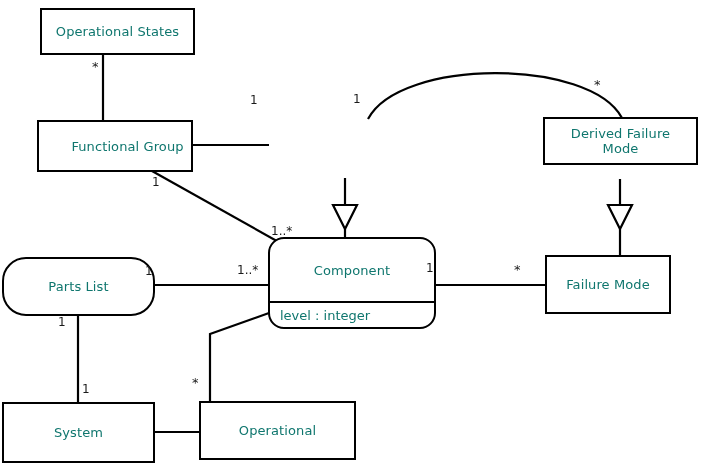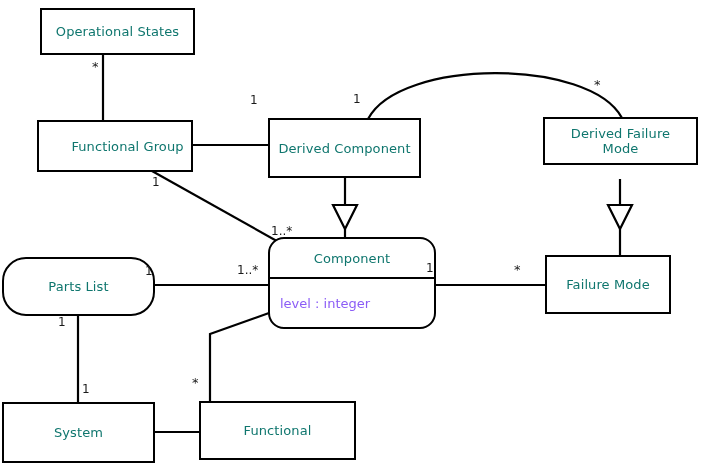--- a/index.html
+++ b/index.html
@@ -42,22 +42,22 @@
     font-size: 13px;
     color: #0f766e;
     letter-spacing: 0.1px;
     padding: 0 6px;
   }
   .node-attrs {
     border-top: 2px solid #000000;
     display: flex;
     align-items: center;
     font-size: 13px;
-    color: #8b5cf6;
-    padding: 12px 10px;
+    color: #0f766e;
+    padding: 0 10px;
     min-height: 24px;
   }
   .mult {
     position: absolute;
     font-size: 12px;
     color: #1a1a1a;
     white-space: nowrap;
     z-index: 8;
     line-height: 1;
   }
@@ -100,23 +100,20 @@
   </svg>
 
   <div class="node" style="left:40px; top:8px; width:155px; height:47px;">
     <div class="node-name">Operational States</div>
   </div>
 
   <div class="node" style="left:37px; top:120px; width:156px; height:52px;padding-left:25px;">
     <div class="node-name">Functional Group</div>
   </div>
 
-  <div class="node" style="left:268px; top:118px; width:153px; height:60px;">
-    <div class="node-name">Derived Component</div>
-  </div>
 
   <div class="node" style="left:543px; top:117px; width:155px; height:48px;">
     <div class="node-name">Derived Failure Mode</div>
   </div>
 
   <div class="node" style="left:2px; top:257px; width:153px; height:59px;border-radius:24px;">
     <div class="node-name">Parts List</div>
   </div>
 
   <div class="node" style="left:268px; top:237px; width:168px; height:92px;border-radius:16px;">
@@ -126,21 +123,21 @@
 
   <div class="node" style="left:545px; top:255px; width:126px; height:59px;">
     <div class="node-name">Failure Mode</div>
   </div>
 
   <div class="node" style="left:2px; top:402px; width:153px; height:61px;">
     <div class="node-name">System</div>
   </div>
 
   <div class="node" style="left:199px; top:401px; width:157px; height:59px;">
-    <div class="node-name">Functional</div>
+    <div class="node-name">Operational</div>
   </div>
 
   <div class="mult star" style="left:92px; top:60px;">*</div>
 
   <div class="mult" style="left:250px; top:94px;">1</div>
 
   <div class="mult" style="left:353px; top:93px;">1</div>
 
   <div class="mult star" style="left:594px; top:78px;">*</div>
 

